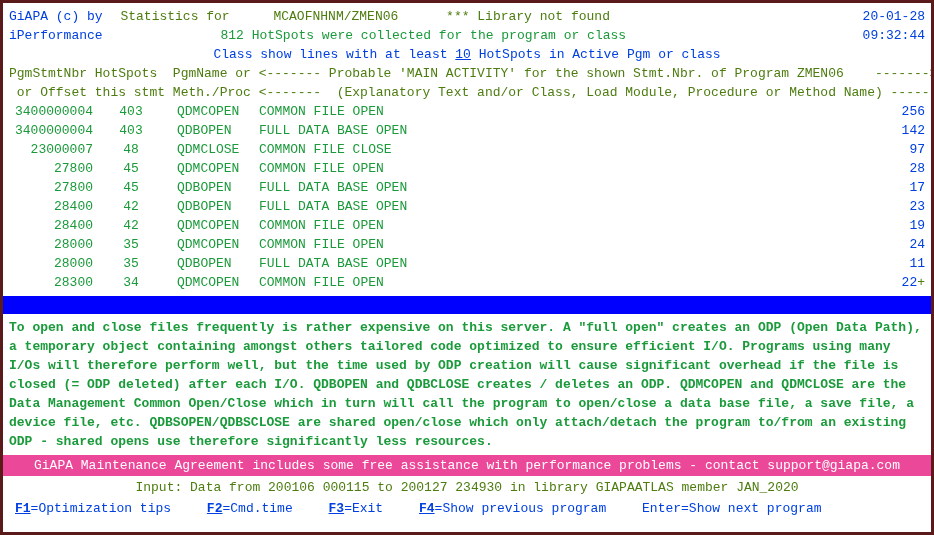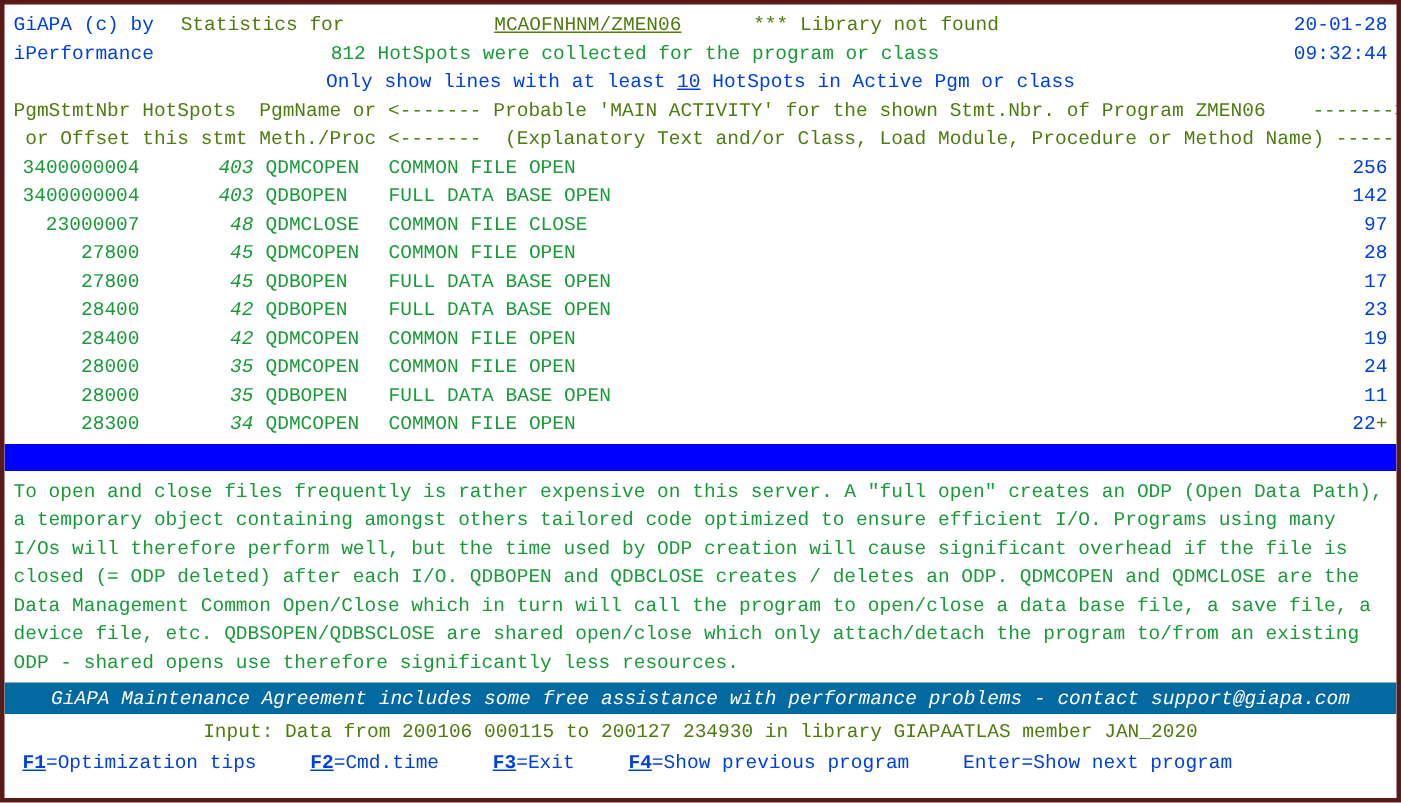--- a/index.html
+++ b/index.html
@@ -17,60 +17,59 @@
     .green { color: #1a9a3a; }
     .blue { color: #0040e0; }
     .black { color: #4d7c0f; }
     .row { white-space: nowrap; line-height: 19px; }
     .header-row1 { display: flex; justify-content: space-between; }
     .header-row2 { display: flex; justify-content: space-between; }
     .center-line { text-align: center; }
     .underline { text-decoration: underline; }
     .data-row { display: flex; }
     .c-stmt { width: 84px; text-align: right; display: inline-block; }
-    .c-hot { width: 84px; text-align: right; display: inline-block; padding-right: 8px; font-style: italic; }
+    .c-hot { width: 84px; text-align: center; display: inline-block; padding-right: 8px; }
     .c-pgm { width: 82px; display: inline-block; }
     .c-desc { flex: 1; display: inline-block; }
     .c-nbr { width: 60px; text-align: right; display: inline-block; }
     .blue-bar { background: #0000ff; height: 18px; width: 100%; }
     .footer-blue {
-      background: #0369a1;
+      background: #ec4899;
       color: #fff;
       text-align: center;
       padding: 1px 0;
       font-weight: normal;
-      font-style: italic;
     }
-    .suggestion { padding: 2px 0; line-height: 19px; }
+    .suggestion { padding: 2px 0; line-height: 19px; font-weight: bold; }
     .fkeys { padding: 2px 6px; }
     .fkey-u { text-decoration: underline; font-weight: bold; }
     .sp4 { margin-left: 28px; }
   </style>
 </head>
 <body>
 
 <div class="content">
   <div class="row header-row1">
     <span>
       <span class="blue">GiAPA (c) by</span>
       <span class="black" style="margin-left:10px;">Statistics for</span>
-      <span class="black" style="margin-left:92px;text-decoration:underline;">MCAOFNHNM/ZMEN06</span>
+      <span class="black" style="margin-left:36px;">MCAOFNHNM/ZMEN06</span>
       <span class="black" style="margin-left:40px;">*** Library not found</span>
     </span>
     <span class="blue">20-01-28</span>
   </div>
   <div class="row header-row2">
     <span>
       <span class="blue">iPerformance</span>
       <span class="green" style="margin-left:110px;">812 HotSpots were collected for the program or class</span>
     </span>
     <span class="blue">09:32:44</span>
   </div>
   <div class="row center-line blue">
-    <span>Only show lines with at least </span><span class="underline">10</span><span> HotSpots in Active Pgm or class</span>
+    <span>Class show lines with at least </span><span class="underline">10</span><span> HotSpots in Active Pgm or class</span>
   </div>
   <div class="row black" style="white-space:pre;">PgmStmtNbr HotSpots  PgmName or &lt;------- Probable 'MAIN ACTIVITY' for the shown Stmt.Nbr. of Program ZMEN06    -------&gt;  Nbr.of</div>
   <div class="row black" style="white-space:pre;"> or Offset this stmt Meth./Proc &lt;-------  (Explanatory Text and/or Class, Load Module, Procedure or Method Name) -------&gt;  HotSpots</div>
 
   <div id="data-rows">
       <div class="row data-row green">
         <span class="c-stmt">3400000004</span>
         <span class="c-hot">403</span>
         <span class="c-pgm">QDMCOPEN</span>
         <span class="c-desc">COMMON FILE OPEN</span>

